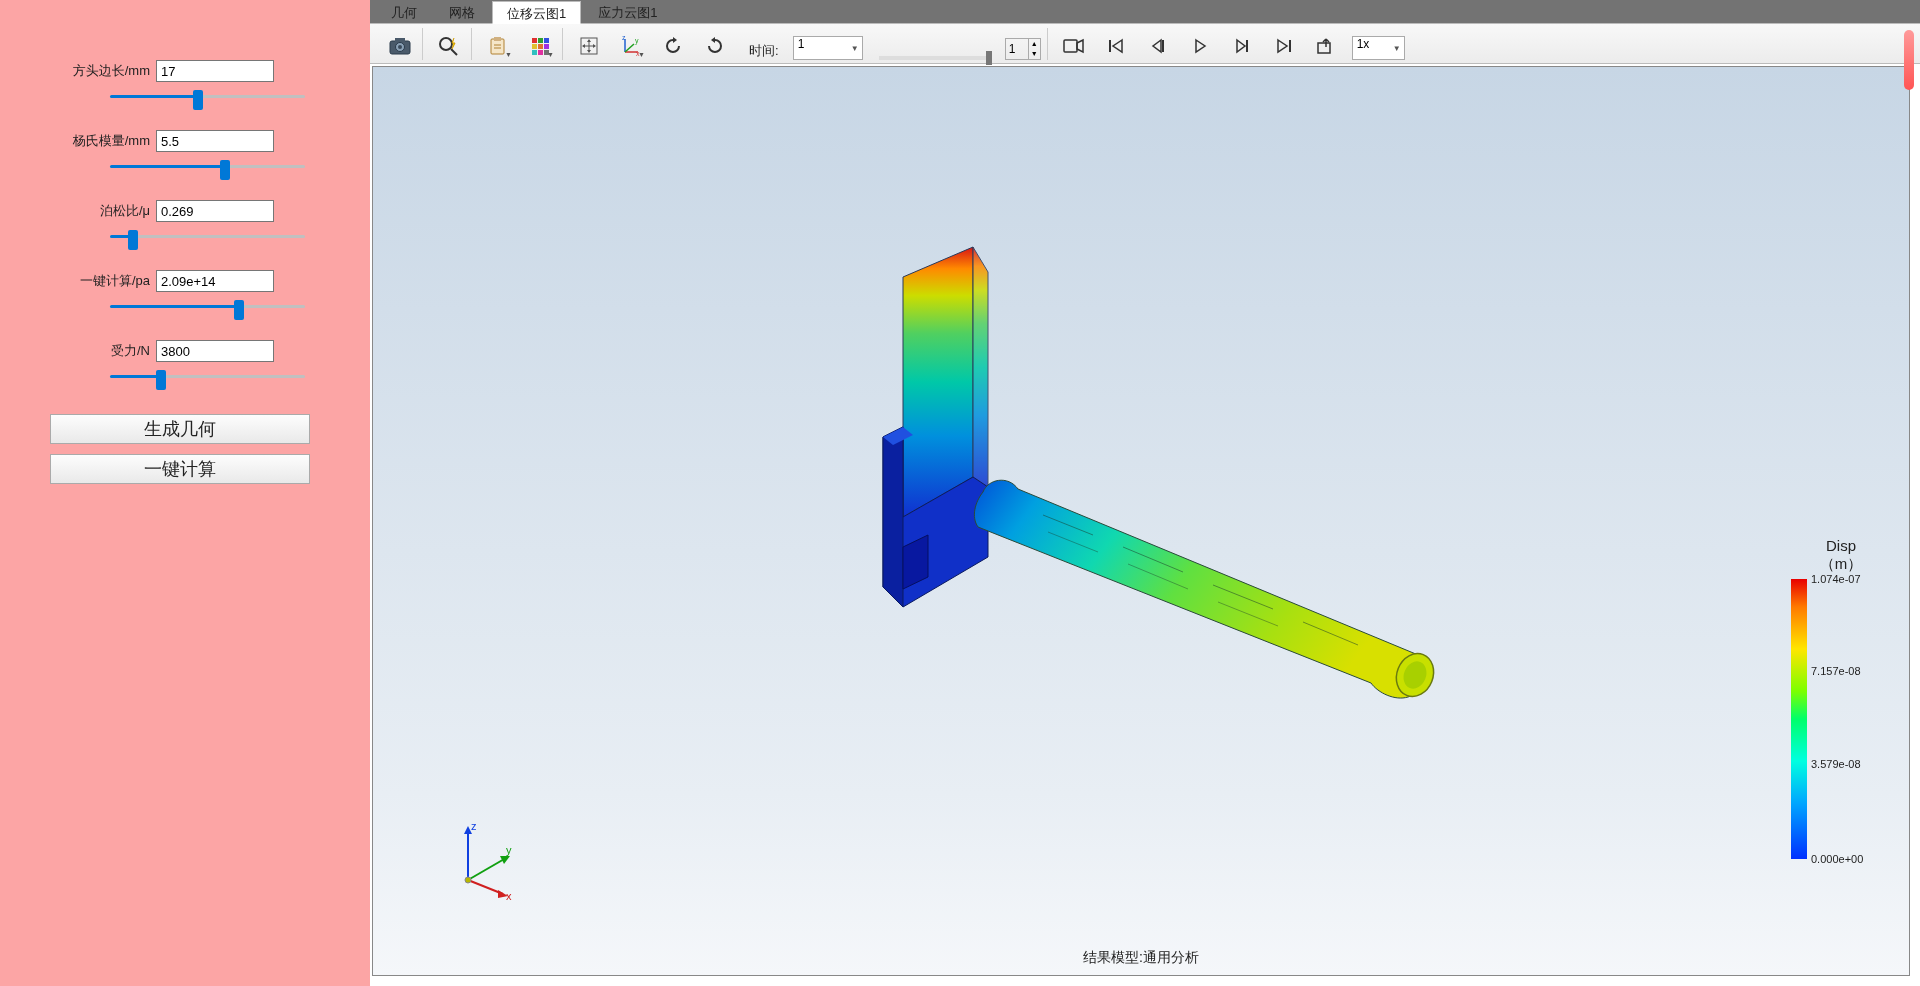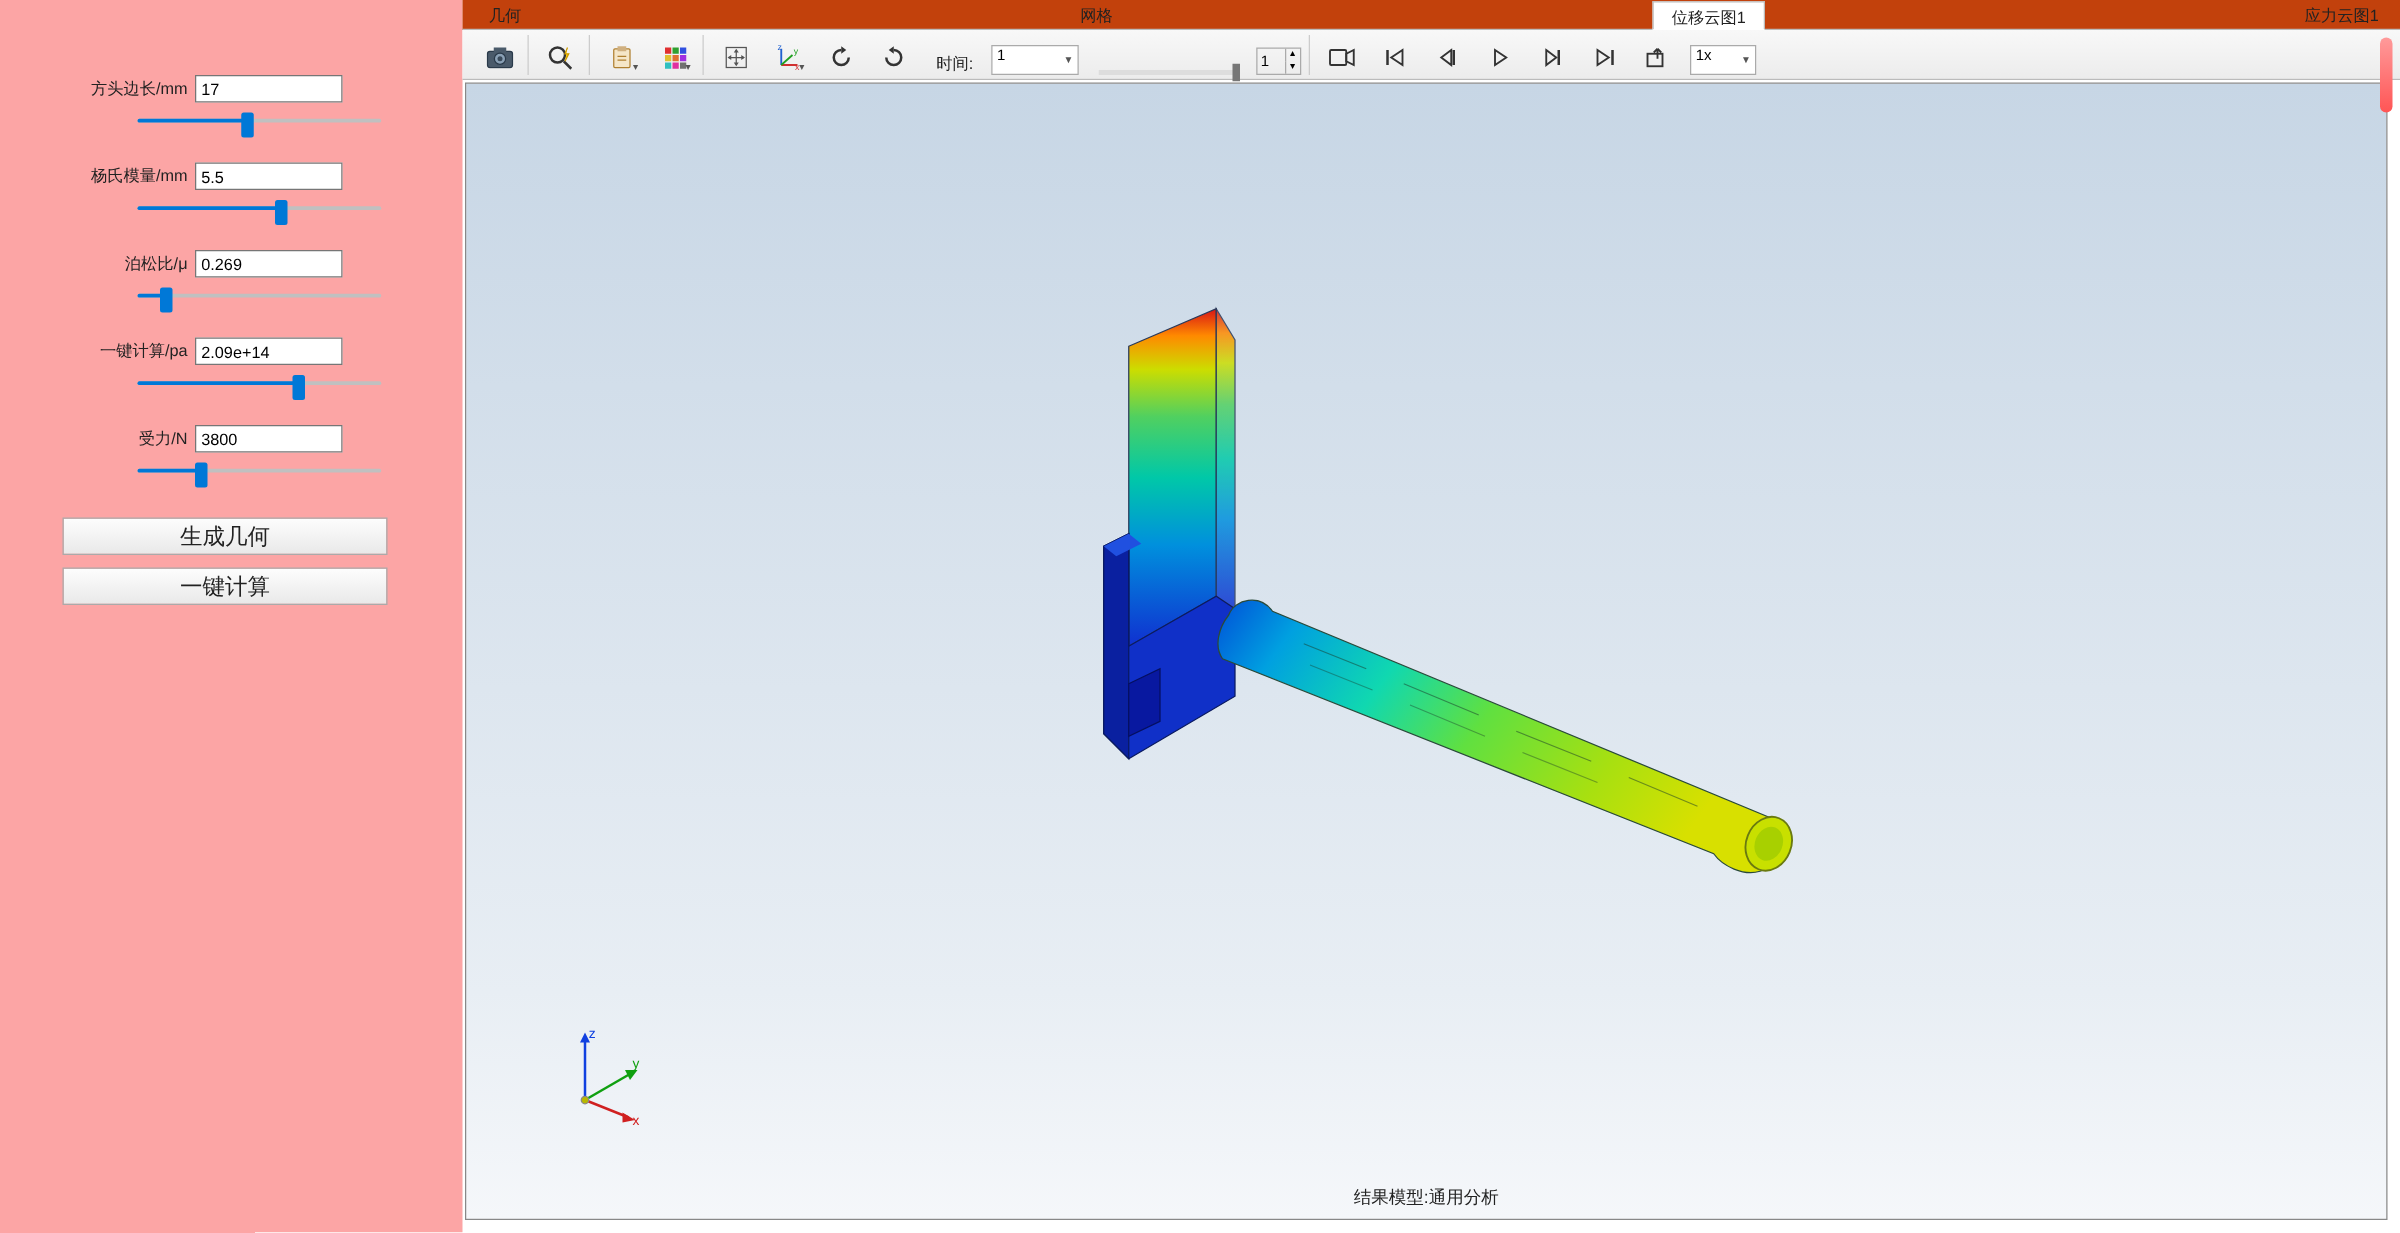--- a/index.html
+++ b/index.html
@@ -16,21 +16,21 @@
 .slider { width: 195px; height: 20px; position: relative; }
 .slider-track { position: absolute; top: 9px; left: 0; right: 0; height: 3px; background: #c0c0c0; border-radius: 2px; }
 .slider-fill { position: absolute; top: 9px; left: 0; height: 3px; background: #0078d7; border-radius: 2px; }
 .slider-thumb { position: absolute; top: 4px; width: 10px; height: 20px; background: #0078d7; border-radius: 2px; cursor: pointer; }
 
 .action-btn { width: 260px; height: 30px; margin: 10px 0 0 0; background: linear-gradient(#fdfdfd,#e9e9e9); border: 1px solid #aaa; font-size: 18px; color: #222; cursor: pointer; display: block; }
 .action-btn:first-of-type { margin-top: 28px; }
 
 .main { flex: 1; display: flex; flex-direction: column; }
 
-.tabs { display: flex; height: 24px; background: #c2410c; border-bottom: 1px solid #bbb; padding-left: 6px; justify-content: space-between; }
+.tabs { display: flex; height: 24px; background: #737373; border-bottom: 1px solid #bbb; padding-left: 6px; }
 .tab { padding: 3px 14px; font-size: 13px; color: #222; border: 1px solid transparent; border-bottom: none; cursor: pointer; margin-right: 2px; }
 .tab.active { background: #fff; border-color: #bbb; border-bottom: 1px solid #fff; position: relative; top: 1px; }
 
 .toolbar { display: flex; align-items: center; height: 40px; padding: 4px 8px; background: linear-gradient(#f8f8f8,#ececec); border-bottom: 1px solid #bbb; gap: 4px; }
 .tool-group { display: flex; align-items: flex-end; padding: 0 6px; border-right: 1px solid #ccc; height: 32px; gap: 10px; }
 .tool-group:last-child { border-right: none; }
 .tool-btn { width: 32px; height: 28px; border: 1px solid transparent; background: transparent; cursor: pointer; display: flex; align-items: center; justify-content: center; border-radius: 3px; position: relative; }
 .tool-btn .dd { position: absolute; right: 1px; bottom: 1px; font-size: 7px; color: #555; }
 .tool-label { font-size: 13px; color: #222; margin: 0 4px 0 8px; }
 .tool-select { height: 24px; border: 1px solid #aaa; background: #fff; font-size: 12px; padding: 0 16px 0 4px; position: relative; cursor: pointer; }
@@ -325,19 +325,34 @@
             <path d="M62 36 L52 36 L56 44 Z" fill="#10a010"></path>
           <line x1="20" y1="60" x2="55" y2="74" stroke="#d02020" stroke-width="2"></line>
             <path d="M60 76 L50 70 L50 78 Z" fill="#d02020"></path>
           <circle cx="20" cy="60" r="3" fill="#b8b800" stroke="#888"></circle>
           <text x="23" y="10" font-size="11" fill="#1040e0">z</text>
           <text x="58" y="34" font-size="11" fill="#10a010">y</text>
           <text x="58" y="80" font-size="11" fill="#d02020">x</text>
         </svg>
       </div>
 
+      <div class="legend">
+        <div class="legend-title">
+          <div>Disp</div>
+          <div>（m）</div>
+        </div>
+        <div class="legend-bar-wrap">
+          <div class="legend-bar"></div>
+          <div class="legend-ticks" id="legend-ticks">
+              <div class="legend-tick" style="top: calc(0% - 6px);">1.074e-07</div>
+              <div class="legend-tick" style="top: calc(33% - 6px);">7.157e-08</div>
+              <div class="legend-tick" style="top: calc(66% - 6px);">3.579e-08</div>
+              <div class="legend-tick" style="top: calc(100% - 6px);">0.000e+00</div>
+            </div>
+        </div>
+      </div>
 
       <div class="footer-label">结果模型:通用分析</div>
     </div>
   </div>
 </div>
 
 <div class="right-handle"></div>
 
 </body></html>

